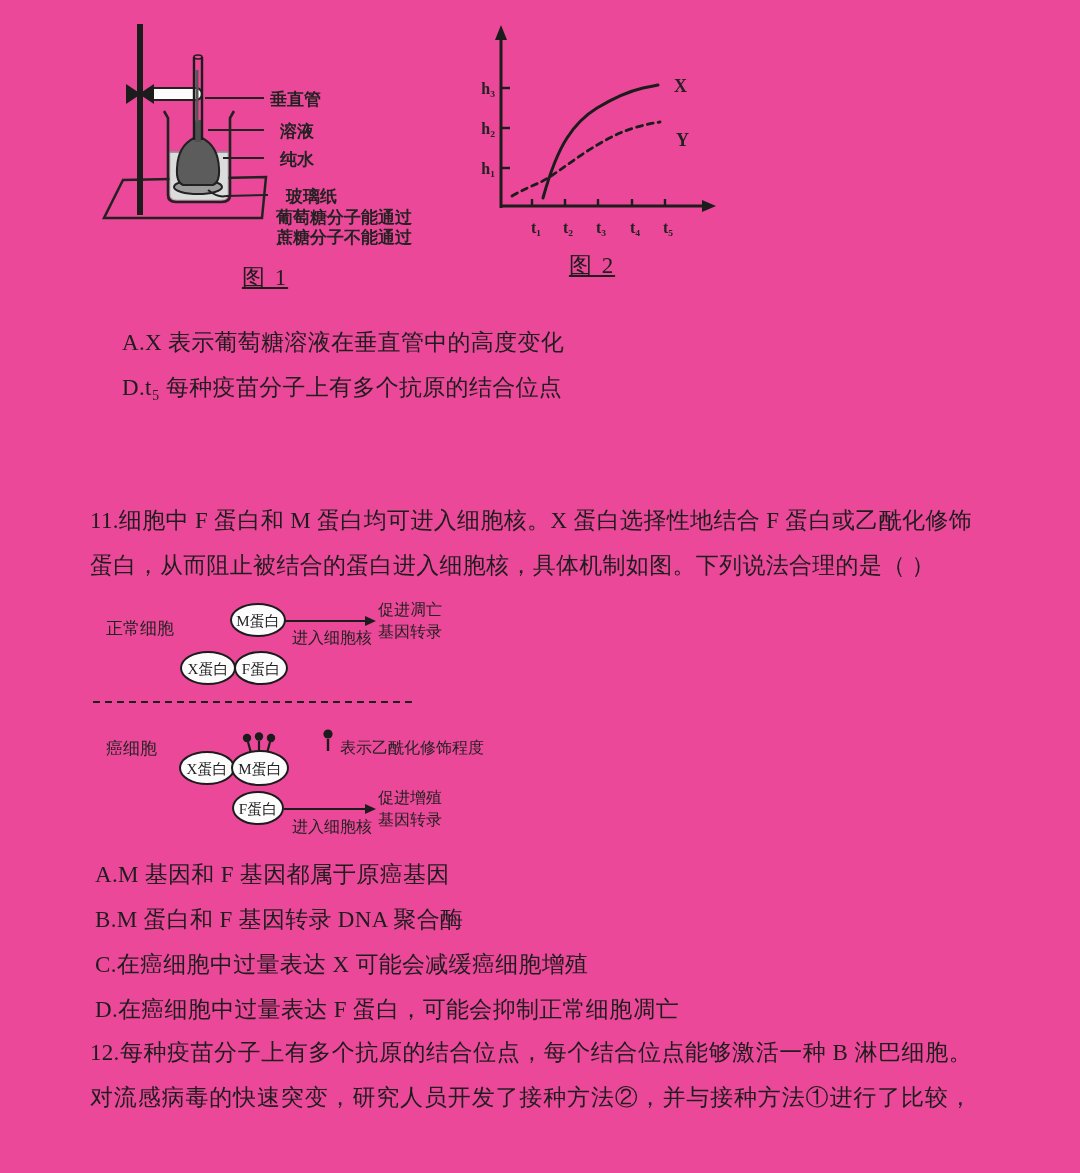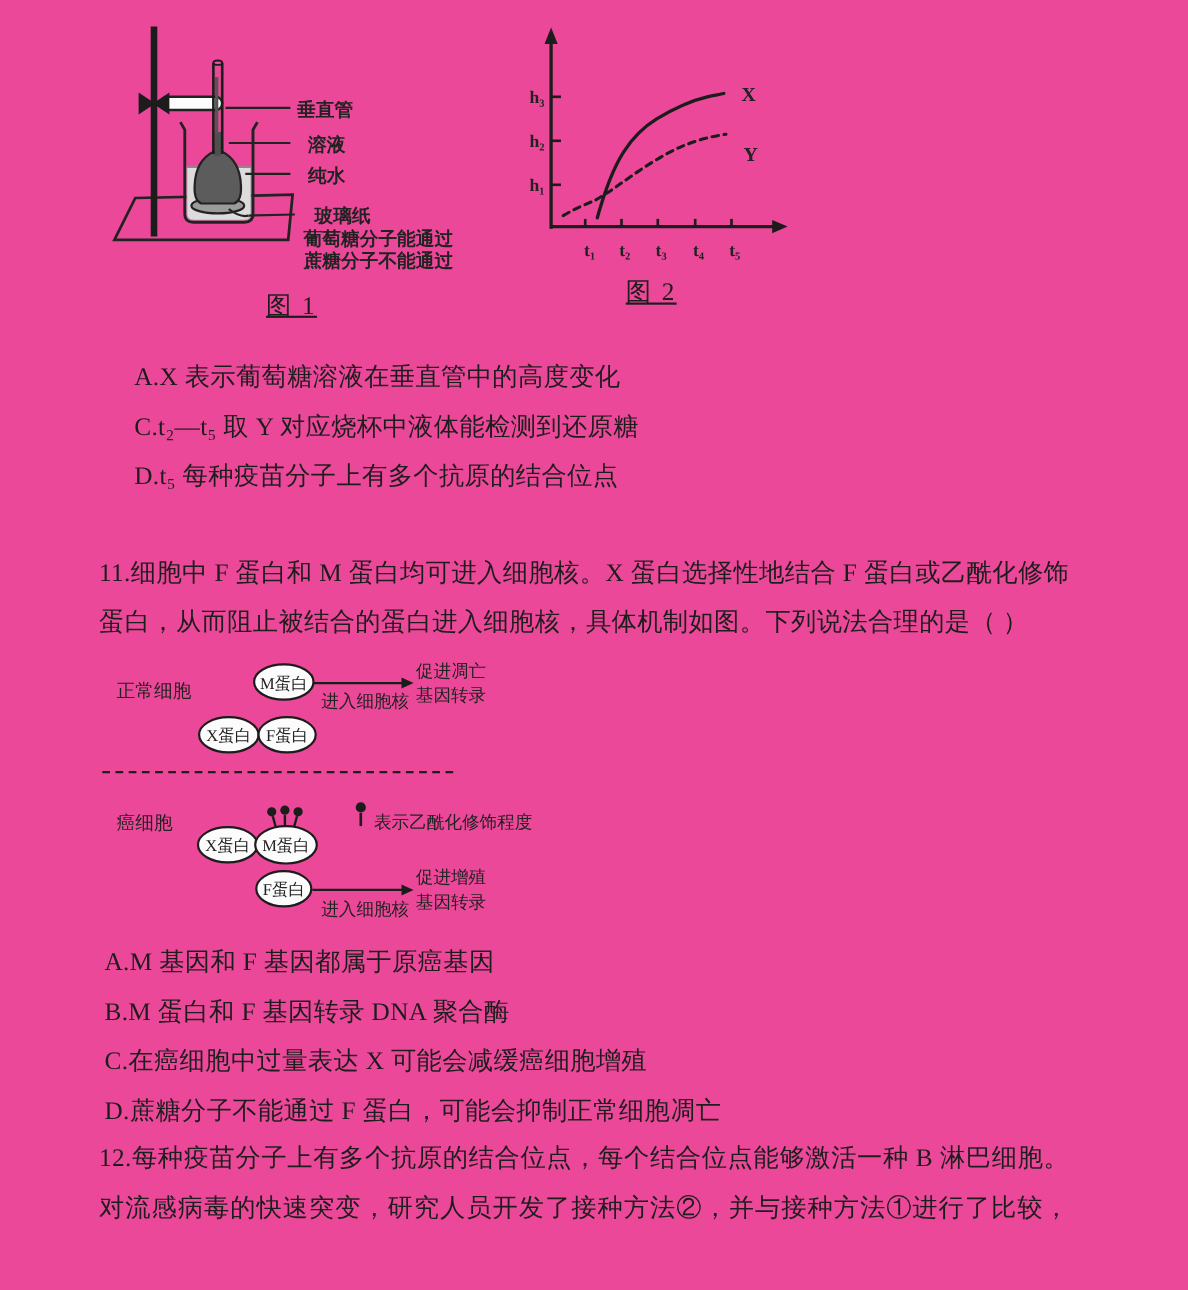--- a/index.html
+++ b/index.html
@@ -110,21 +110,20 @@
     <text x="208" y="213" font-size="16" font-weight="bold" text-anchor="middle">t₅</text>
     <path d="M83,178 C88,160 96,135 107,118 C114,107 124,96 137,88 C152,79 170,71 183,68 C189,66.5 194,66 198,65" fill="none" stroke="#1c1c1c" stroke-width="3" stroke-linecap="round"></path>
     <path d="M52,176 C62,170 72,166 81,162 C92,156 104,147 117,138 C130,129 146,119 160,113 C172,108 186,104 200,102" fill="none" stroke="#1c1c1c" stroke-width="2.8" stroke-dasharray="6,5" stroke-linecap="round"></path>
     <text x="214" y="72" font-size="18" font-weight="bold">X</text>
     <text x="216" y="126" font-size="18" font-weight="bold">Y</text>
   </svg>
   <div class="caption cap2">图 2</div>
 
   <div class="textblock opts10">
     <div class="line">A.X 表示葡萄糖溶液在垂直管中的高度变化</div>
-    <div class="line">C.t₂—t₅ 取 Y 对应烧杯中液体能检测到还原糖</div>
     <div class="line">D.t₅ 每种疫苗分子上有多个抗原的结合位点</div>
   </div>
 
   <div class="para q11">
     <div class="line jl">11.细胞中 F 蛋白和 M 蛋白均可进入细胞核。X 蛋白选择性地结合 F 蛋白或乙酰化修饰的 M</div>
     <div class="line">蛋白，从而阻止被结合的蛋白进入细胞核，具体机制如图。下列说法合理的是（ ）</div>
   </div>
 
   <svg class="fig3" viewBox="0 0 420 250">
 
@@ -173,21 +172,21 @@
     </g>
     <text x="202" y="237" font-size="16">进入细胞核</text>
     <text x="288" y="208" font-size="16">促进增殖</text>
     <text x="288" y="230" font-size="16">基因转录</text>
   </svg>
 
   <div class="textblock opts11">
     <div class="line">A.M 基因和 F 基因都属于原癌基因</div>
     <div class="line">B.M 蛋白和 F 基因转录 DNA 聚合酶</div>
     <div class="line">C.在癌细胞中过量表达 X 可能会减缓癌细胞增殖</div>
-    <div class="line">D.蔗糖分子不能通过 F 蛋白，可能会抑制正常细胞凋亡</div>
+    <div class="line">D.在癌细胞中过量表达 F 蛋白，可能会抑制正常细胞凋亡</div>
   </div>
 
   <div class="para q12">
     <div class="line jl">12.每种疫苗分子上有多个抗原的结合位点，每个结合位点能够激活一种 B 淋巴细胞。为了应</div>
     <div class="line jl">对流感病毒的快速突变，研究人员开发了接种方法②，并与接种方法①进行了比较，如图。</div>
   </div>
 
 </div>
 
 </body></html>

